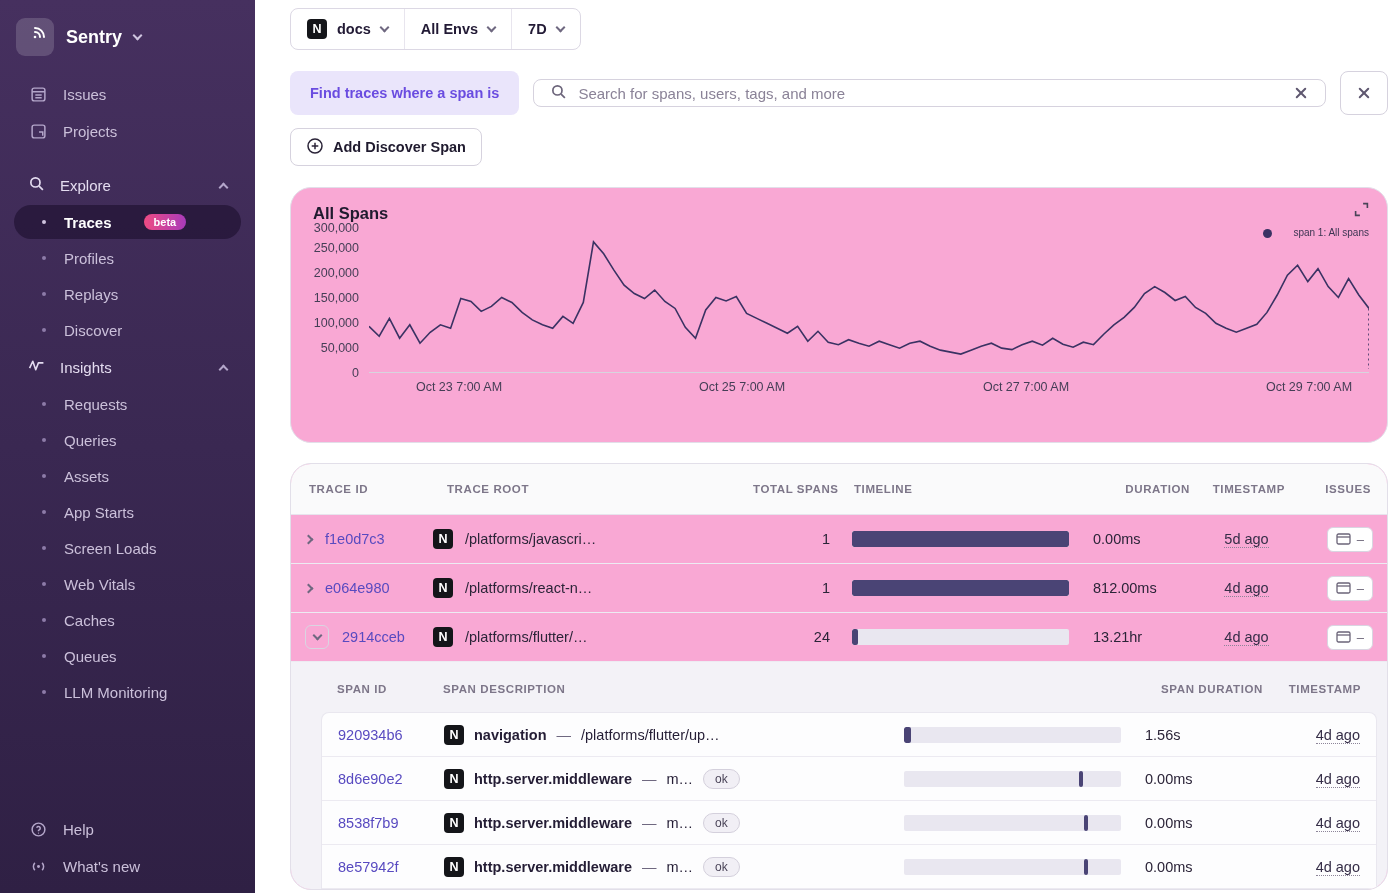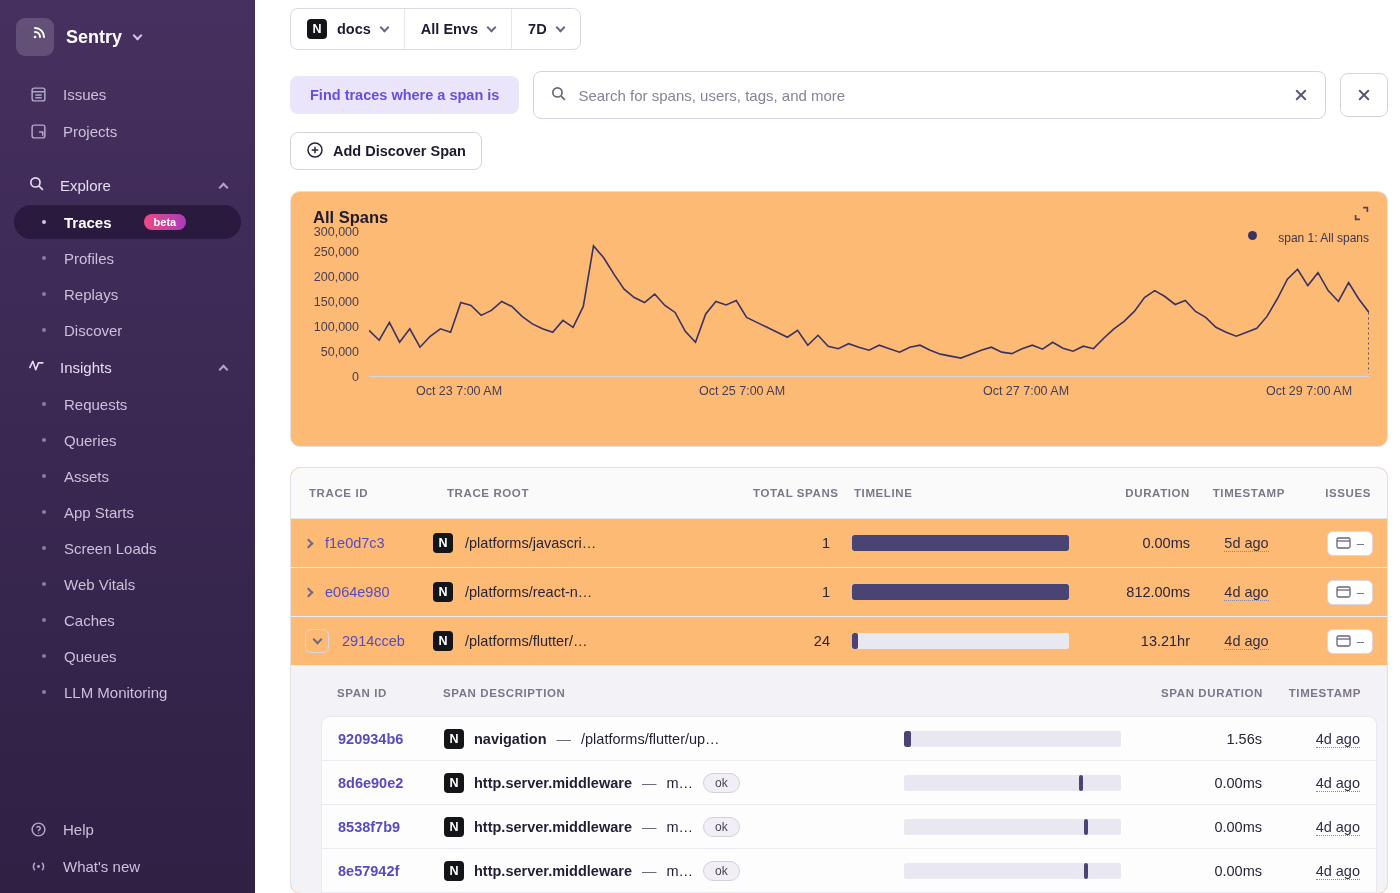--- a/index.html
+++ b/index.html
@@ -42,46 +42,46 @@
   .filter-pill{ display:inline-flex; border:1px solid #dcd8e4; border-radius:8px; height:42px;
     align-items:stretch; background:#fff; overflow:hidden; }
   .filter-seg{ display:flex; align-items:center; gap:10px; padding:0 16px; border:0; background:none;
     font-weight:700; font-size:14.5px; color:#221a35; }
   .filter-seg + .filter-seg{ border-left:1px solid #e8e5ee; }
 
   .platform-icon{ width:20px; height:20px; border-radius:4px; background:#141519; color:#fff;
     font-weight:700; font-size:12.5px; display:flex; align-items:center; justify-content:center; flex:0 0 auto; }
 
   .search-row{ display:flex; gap:14px; margin-top:21px; align-items:center; }
-  .find-pill{ background:#eae5fb; color:#6a4ce0; font-weight:700; font-size:14.5px; height:38px;
+  .find-pill{ background:#eae5fb; color:#6a4ce0; font-weight:700; font-size:14.5px; height:44px;
     display:flex; align-items:center; padding:0 20px; border-radius:8px; cursor:pointer; white-space:nowrap; }
-  .searchbox{ flex:1; height:48px; border:1px solid #d6d2de; border-radius:8px; display:flex;
+  .searchbox{ flex:1; height:28px; border:1px solid #d6d2de; border-radius:8px; display:flex;
     align-items:center; gap:11px; padding:0 16px; background:#fff; }
   .searchbox input{ flex:1; border:0; outline:none; font:inherit; font-size:15px; color:#2b2233; background:transparent; }
   .searchbox input::placeholder{ color:#8a8297; }
   .close-btn{ width:48px; height:44px; border:1px solid #d6d2de; border-radius:8px; background:#fff;
     display:flex; align-items:center; justify-content:center; flex:0 0 auto; }
 
   .xmark{ position:relative; width:16px; height:16px; display:inline-block; cursor:pointer; }
   .xmark::before,.xmark::after{ content:''; position:absolute; left:7px; top:1px; width:2px; height:14px;
     background:#5f5870; border-radius:1px; }
   .xmark::before{ transform:rotate(45deg); } .xmark::after{ transform:rotate(-45deg); }
 
   .addspan-row{ margin-top:13px; }
   .add-btn{ display:inline-flex; align-items:center; gap:9px; height:38px; padding:0 15px;
     border:1px solid #d6d2de; border-radius:8px; background:#fff; font-weight:700; font-size:14.5px; color:#1f1a2e; }
 
-  .panel{ border:1px solid #e2dfe9; border-radius:10px; background:#fdba74; }
+  .panel{ border:1px solid #e2dfe9; border-radius:21px; background:#f9a8d4; }
 
   
   .chart-panel{ margin-top:21px; position:relative; padding:16px 18px 8px 14px; height:256px; }
   .chart-title{ font-size:16.5px; font-weight:700; color:#1f1a2e; margin-left:8px; }
   .expand-btn{ position:absolute; top:14px; right:18px; color:#4a4458; background:none; border:0; }
-  .legend{ position:absolute; top:39px; right:18px; display:flex; align-items:flex-start; gap:21px;
-    font-size:12px; color:#3c3552; }
+  .legend{ position:absolute; top:39px; right:18px; display:flex; align-items:flex-end; gap:21px;
+    font-size:10px; color:#3c3552; }
   .legend-dot{ width:9px; height:9px; border-radius:50%; background:#3a3263; }
   .chart-body{ display:flex; }
   .y-axis{ width:64px; position:relative; height:150px; font-size:12.5px; color:#453e56; }
   .y-axis span{ position:absolute; right:10px; transform:translateY(-50%); white-space:nowrap; }
   .plot{ flex:1; height:150px; border-bottom:1px solid #d8d4de; position:relative; }
   .plot svg{ position:absolute; inset:0; }
   .x-axis{ position:relative; height:24px; margin-left:64px; margin-top:7px; font-size:12.5px; color:#453e56; }
   .x-axis span{ position:absolute; transform:translateX(-50%); white-space:nowrap; }
 
   
@@ -93,38 +93,38 @@
   .th-id{ padding-left:18px; } .th-root{ padding-left:14px; } .th-tl{ padding-left:6px; }
   .r{ text-align:right; padding-right:18px; } .r2{ text-align:right; padding-right:16px; }
   .trow{ display:grid; grid-template-columns:142px minmax(0,1fr) 95px 245px 115px 95px 84px;
     height:49px; align-items:center; border-bottom:1px solid #edebf2; font-size:14.5px; }
   .c-id{ display:flex; align-items:center; gap:13px; padding-left:14px; }
   .link{ color:#584ac0; cursor:pointer; }
   .c-root{ display:flex; align-items:center; gap:12px; color:#2b2438; overflow:hidden; white-space:nowrap; }
   .c-num{ text-align:right; padding-right:18px; color:#2b2438; }
   .track{ height:16px; background:#e9e7f0; border-radius:2px; position:relative; overflow:hidden; margin:0 24px 0 4px; }
   .bar{ position:absolute; top:0; bottom:0; background:#4a4475; border-radius:2px; min-width:4px; }
-  .c-dur{ text-align:right; padding-right:18px; color:#2b2438; }
+  .c-dur{ padding-right:18px; color:#2b2438; }
   .c-ts{ text-align:center; padding-right:18px; }
   .ts-link{ border-bottom:1px dotted #8d8599; cursor:pointer; color:#352d47; }
   .c-issues{ display:flex; justify-content:flex-end; padding-right:14px; }
   .issues-pill{ display:flex; align-items:center; gap:6px; border:1px solid #d9d5e1; border-radius:6px;
     padding:4px 8px; color:#6b6478; background:#fff; cursor:pointer; font-size:13px; }
   .chev-box{ width:24px; height:24px; border:1px solid #d9d5e1; border-radius:6px;
     display:flex; align-items:center; justify-content:center; flex:0 0 auto; cursor:pointer; }
 
   
   .subpanel{ background:#f3f2f7; padding:4px 10px 0 30px; }
   .sub-head{ display:grid; grid-template-columns:122px minmax(0,1fr) 245px 135px 96px; height:46px;
     align-items:center; font-size:11.5px; font-weight:700; letter-spacing:.6px; color:#7d7689; }
   .sh-id{ padding-left:16px; }
   .sub-card{ background:#fdfdfe; border:1px solid #e9e7ef; border-bottom:0; border-radius:8px 8px 0 0; overflow:hidden; }
   .sub-row{ display:grid; grid-template-columns:122px minmax(0,1fr) 245px 135px 96px; height:44px;
     align-items:center; border-bottom:1px solid #eceaf1; font-size:14.5px; }
-  .s-id{ padding-left:16px;font-weight:bold; }
+  .s-id{ padding-left:16px; }
   .s-desc{ display:flex; align-items:center; gap:10px; overflow:hidden; white-space:nowrap; }
   .op{ font-weight:700; color:#241d35; }
   .sep{ color:#6f6880; }
   .desc-trunc{ color:#241d35; }
   .ok-badge{ border:1px solid #d4d0dc; background:#f1eff5; border-radius:11px; font-size:12px;
     padding:2px 11px; color:#4a4458; }
 
   
   .chev{ display:inline-block; width:7px; height:7px; border-right:2px solid currentColor;
     border-bottom:2px solid currentColor; flex:0 0 auto; }

